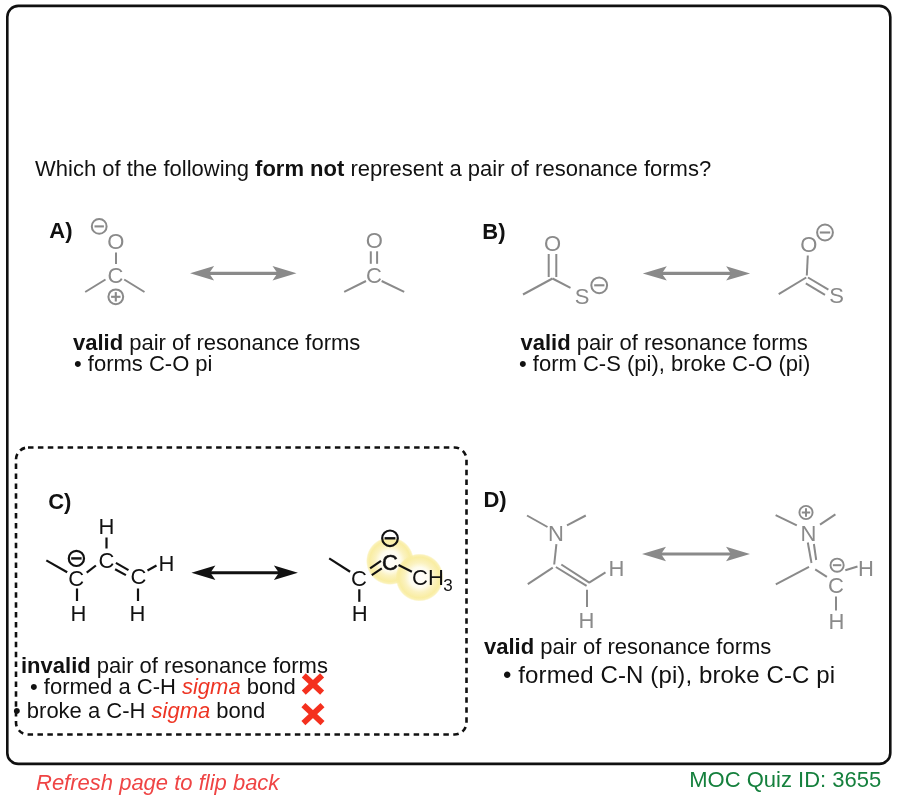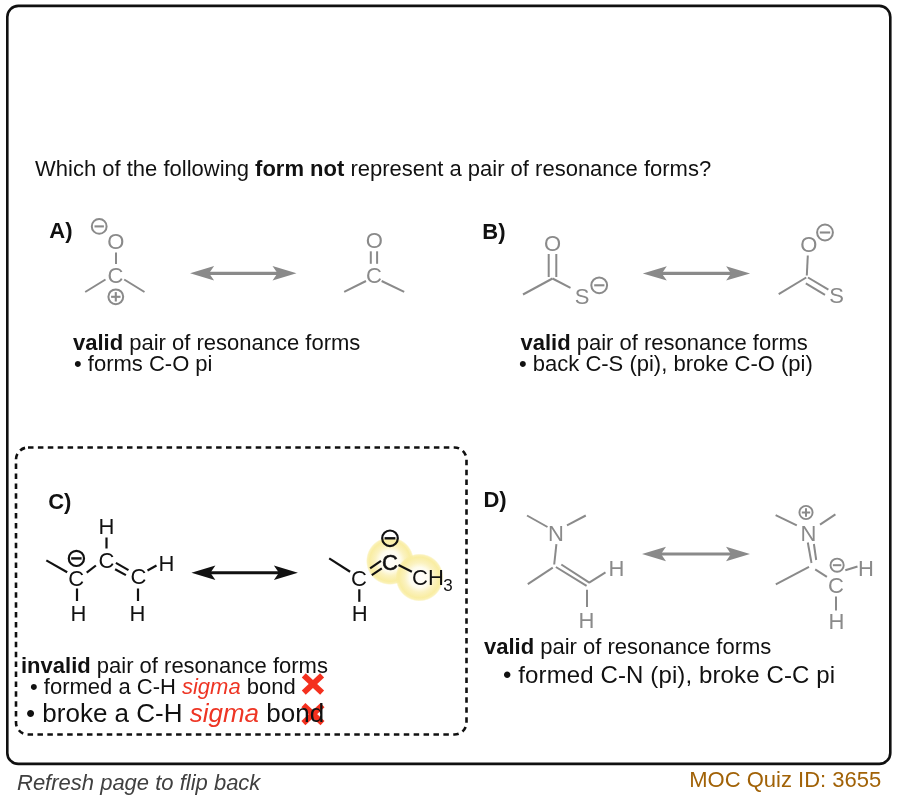--- a/index.html
+++ b/index.html
@@ -182,23 +182,23 @@
 
 <div class="t" style="left:49.3px;top:219.9px;font-size:22px;line-height:1;font-weight:bold;">A)</div>
 <div class="t" style="left:482.3px;top:220.8px;font-size:22px;line-height:1;font-weight:bold;">B)</div>
 <div class="t" style="left:48.2px;top:491.4px;font-size:22px;line-height:1;font-weight:bold;">C)</div>
 <div class="t" style="left:483.4px;top:489.4px;font-size:22px;line-height:1;font-weight:bold;">D)</div>
 
 <div class="t" style="left:73px;top:331.5px;font-size:22px;line-height:1;"><b>valid</b> pair of resonance forms</div>
 <div class="t" style="left:74px;top:352.6px;font-size:22px;line-height:1;">• forms C-O pi</div>
 
 <div class="t" style="left:520.5px;top:331.5px;font-size:22px;line-height:1;"><b>valid</b> pair of resonance forms</div>
-<div class="t" style="left:519px;top:353.3px;font-size:22px;line-height:1;">• back C-S (pi), broke C-O (pi)</div>
+<div class="t" style="left:519px;top:353.3px;font-size:22px;line-height:1;">• form C-S (pi), broke C-O (pi)</div>
 
 <div class="t" style="left:21px;top:655px;font-size:22px;line-height:1;"><b>invalid</b> pair of resonance forms</div>
 <div class="t" style="left:30px;top:675.9px;font-size:22px;line-height:1;">• formed a C-H <span class="red">sigma</span> bond</div>
-<div class="t" style="left:26px;top:700px;font-size:26px;line-height:1;">• broke a C-H <span class="red">sigma</span> bond</div>
+<div class="t" style="left:13px;top:700px;font-size:22px;line-height:1;">• broke a C-H <span class="red">sigma</span> bond</div>
 
 <div class="t" style="left:484px;top:635.5px;font-size:22px;line-height:1;"><b>valid</b> pair of resonance forms</div>
 <div class="t" style="left:503px;top:663.4px;font-size:24px;line-height:1;letter-spacing:0.12px;">• formed C-N (pi), broke C-C pi</div>
 
-<div class="t" style="left:17px;top:771.5px;font-size:22px;line-height:1;font-style:italic;color:#404040;">Refresh page to flip back</div>
-<div class="t" style="left:689.3px;top:768.7px;font-size:22px;line-height:1;color:#a16207;">MOC Quiz ID: 3655</div>
+<div class="t" style="left:36px;top:771.5px;font-size:22px;line-height:1;font-style:italic;color:#ef4444;">Refresh page to flip back</div>
+<div class="t" style="left:689.3px;top:768.7px;font-size:22px;line-height:1;color:#15803d;">MOC Quiz ID: 3655</div>
 
 </body></html>

